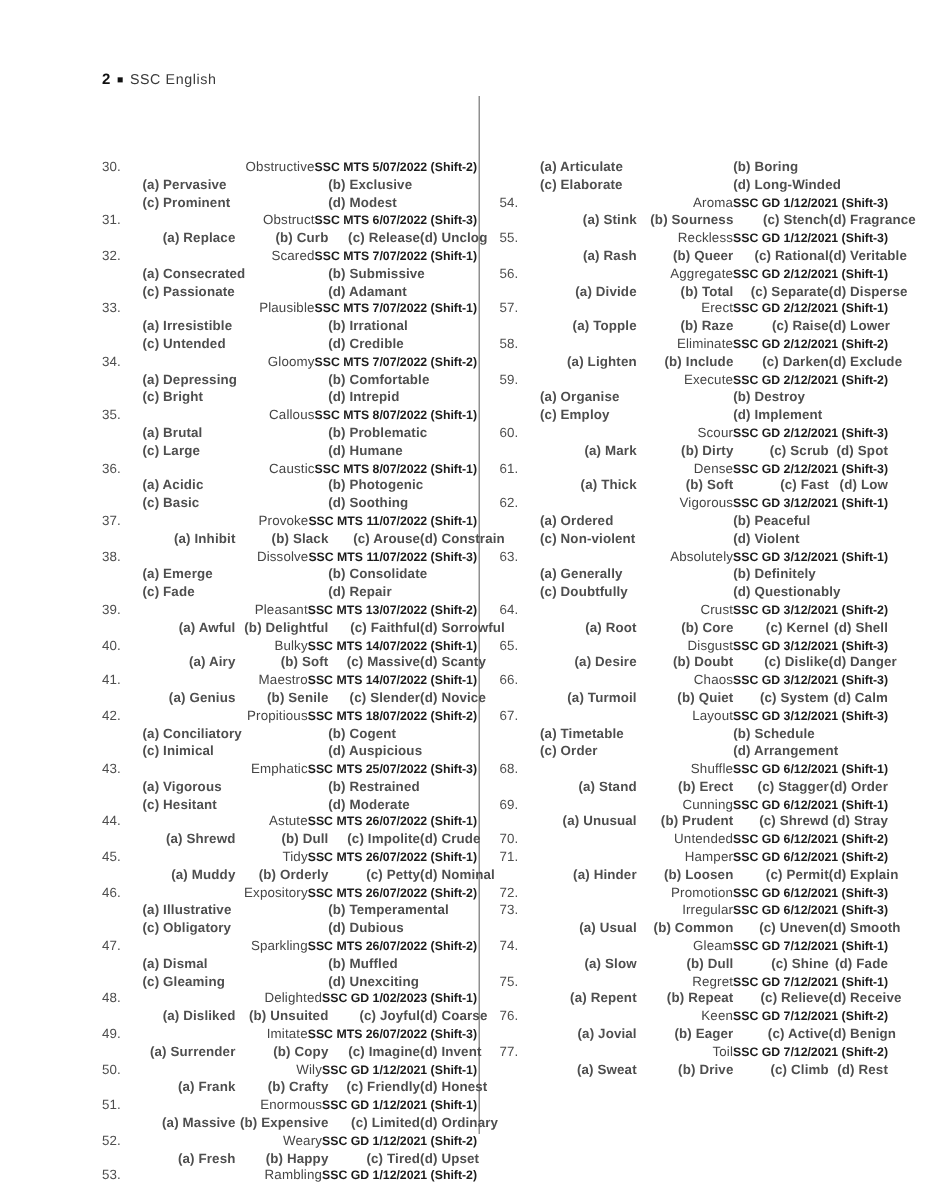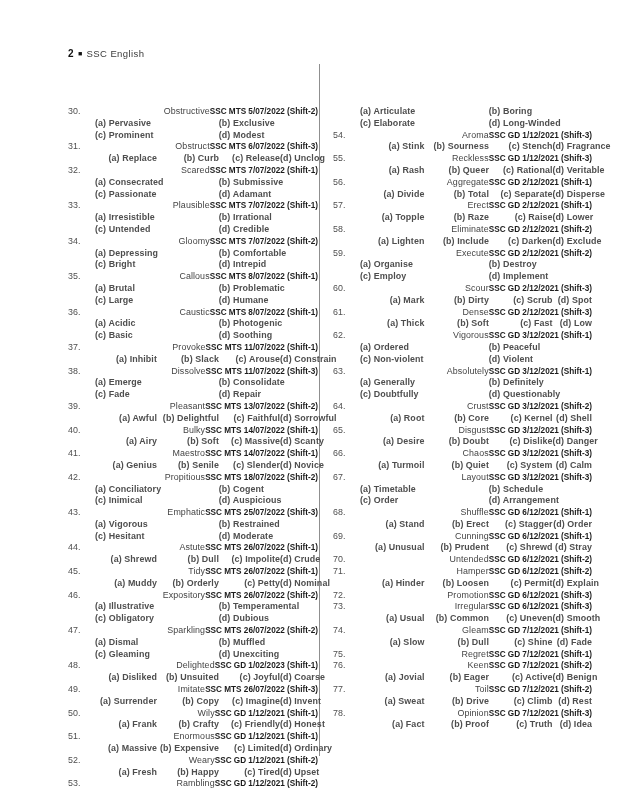--- a/index.html
+++ b/index.html
@@ -690,20 +690,26 @@
         <span class="opt"><span class="letter">(d)</span> Fade</span>
       </div>
   </div>
 
   <div class="q">
     <div class="qhead">
       <span class="qnum">75.</span>
       <span class="qword">Regret</span>
       <span class="qsrc">SSC GD 7/12/2021 (Shift-1)</span>
     </div>
+    <div class="opts four">
+        <span class="opt"><span class="letter">(a)</span> Repent</span>
+        <span class="opt"><span class="letter">(b)</span> Repeat</span>
+        <span class="opt"><span class="letter">(c)</span> Relieve</span>
+        <span class="opt"><span class="letter">(d)</span> Receive</span>
+      </div>
   </div>
 
   <div class="q">
     <div class="qhead">
       <span class="qnum">76.</span>
       <span class="qword">Keen</span>
       <span class="qsrc">SSC GD 7/12/2021 (Shift-2)</span>
     </div>
     <div class="opts four">
         <span class="opt"><span class="letter">(a)</span> Jovial</span>
@@ -720,26 +726,13 @@
       <span class="qsrc">SSC GD 7/12/2021 (Shift-2)</span>
     </div>
     <div class="opts four">
         <span class="opt"><span class="letter">(a)</span> Sweat</span>
         <span class="opt"><span class="letter">(b)</span> Drive</span>
         <span class="opt"><span class="letter">(c)</span> Climb</span>
         <span class="opt"><span class="letter">(d)</span> Rest</span>
       </div>
   </div>
 
-  <div class="q">
-    <div class="qhead">
-      <span class="qnum">78.</span>
-      <span class="qword">Opinion</span>
-      <span class="qsrc">SSC GD 7/12/2021 (Shift-3)</span>
-    </div>
-    <div class="opts four">
-        <span class="opt"><span class="letter">(a)</span> Fact</span>
-        <span class="opt"><span class="letter">(b)</span> Proof</span>
-        <span class="opt"><span class="letter">(c)</span> Truth</span>
-        <span class="opt"><span class="letter">(d)</span> Idea</span>
-      </div>
-  </div>
 </div>
 
 </body></html>

